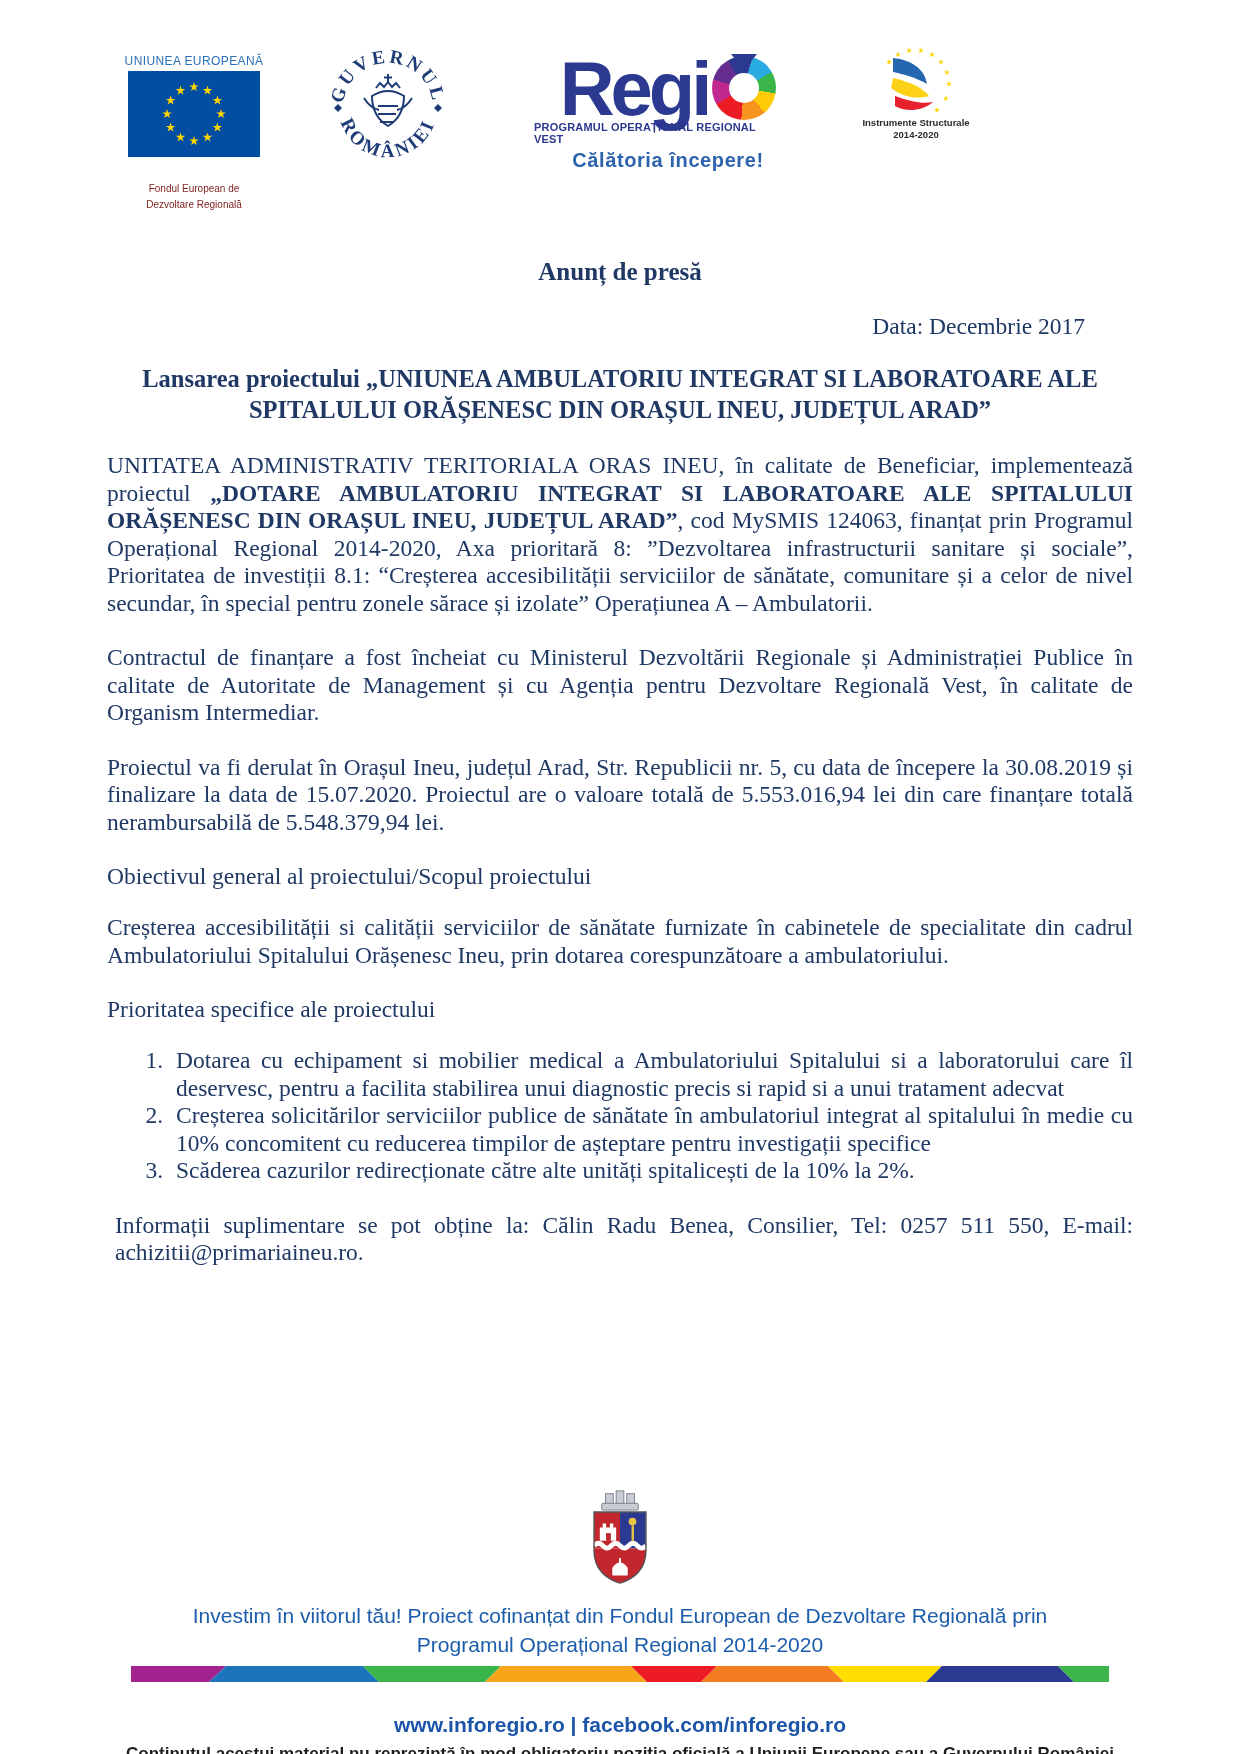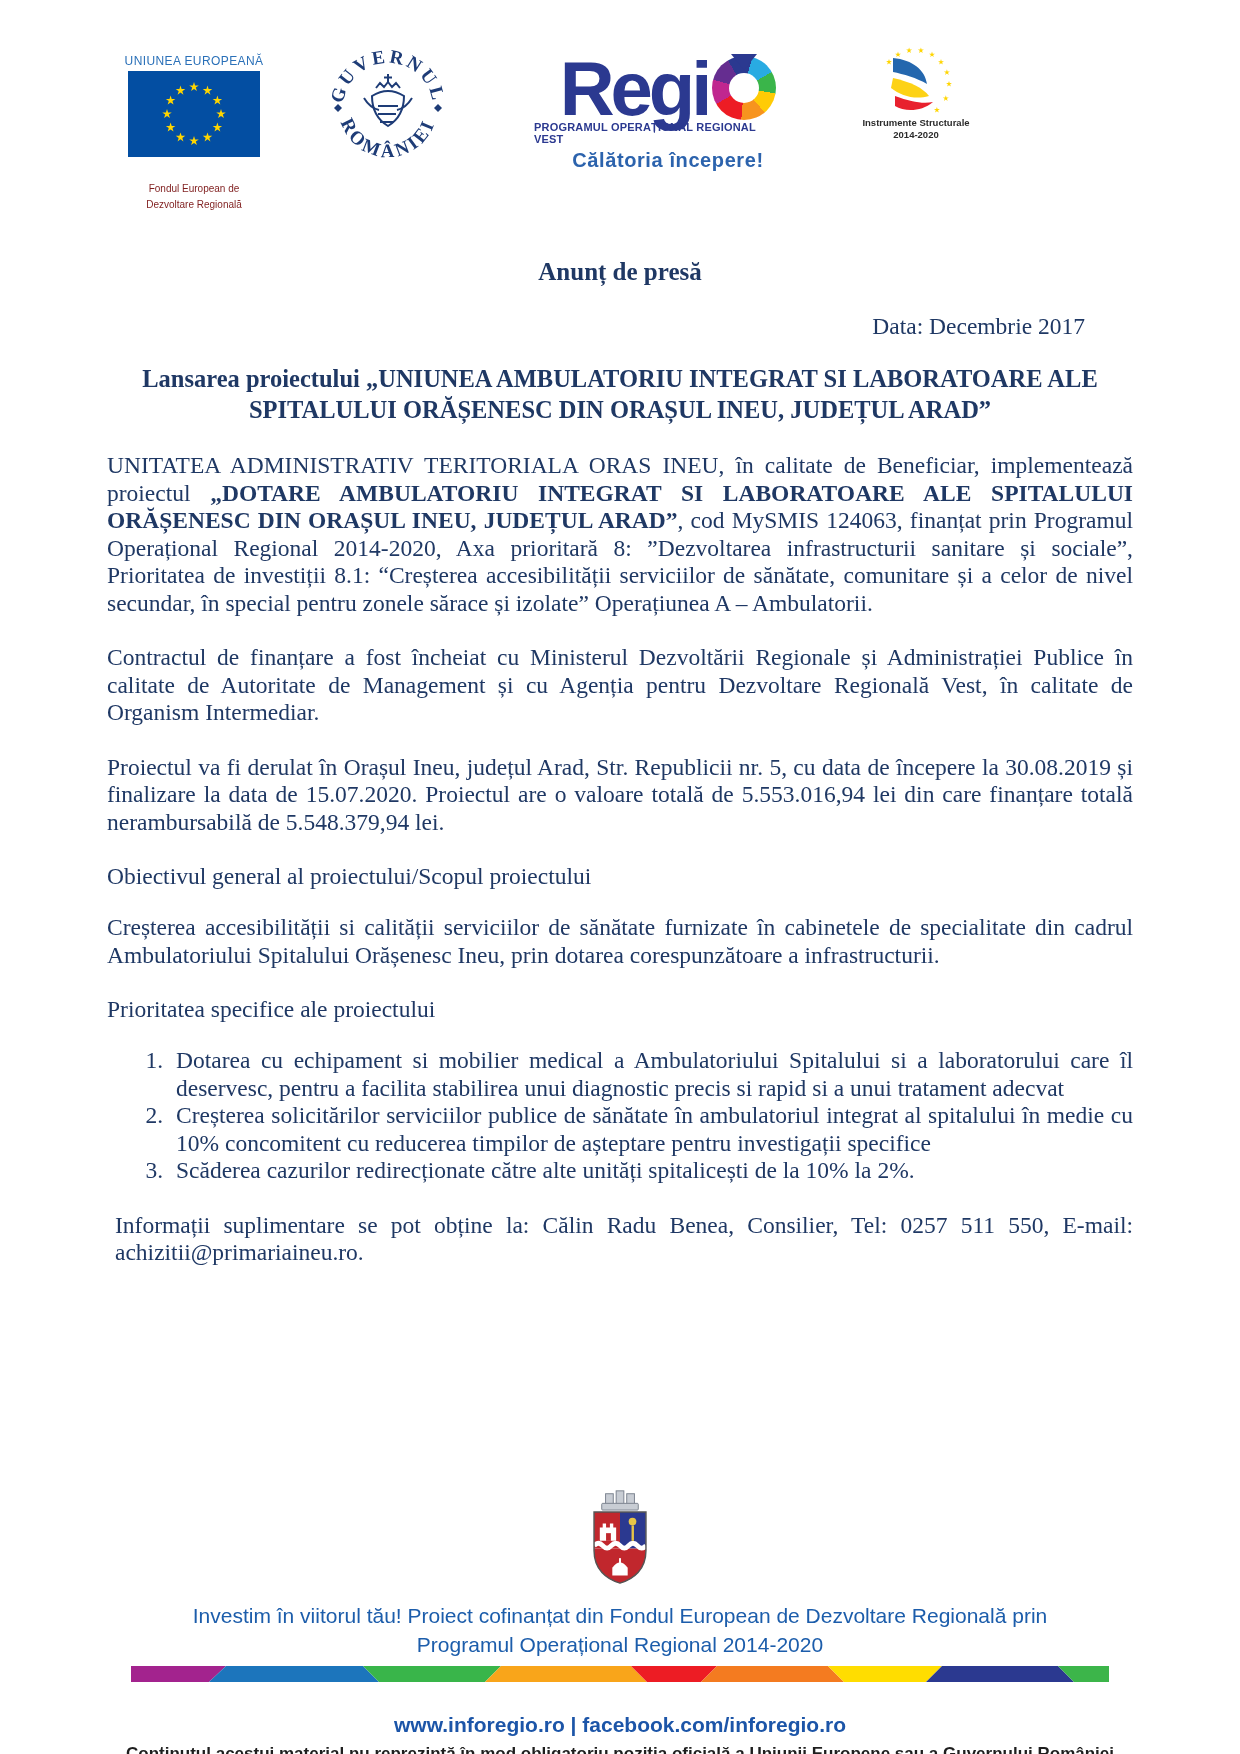--- a/index.html
+++ b/index.html
@@ -155,21 +155,21 @@
       <span>SPITALULUI ORĂȘENESC DIN ORAȘUL INEU, JUDEȚUL ARAD”</span>
     </div>
 
     <p class="para"><span>UNITATEA ADMINISTRATIV TERITORIALA ORAS INEU, în calitate de Beneficiar, implementează proiectul </span><b>„DOTARE AMBULATORIU INTEGRAT SI LABORATOARE ALE SPITALULUI ORĂȘENESC DIN ORAȘUL INEU, JUDEȚUL ARAD”</b><span>, cod MySMIS 124063, finanțat prin Programul Operațional Regional 2014-2020, Axa prioritară 8: ”Dezvoltarea infrastructurii sanitare și sociale”, Prioritatea de investiții 8.1: “Creșterea accesibilității serviciilor de sănătate, comunitare și a celor de nivel secundar, în special pentru zonele sărace și izolate” Operațiunea A – Ambulatorii.</span></p>
 
     <p class="para">Contractul de finanțare a fost încheiat cu Ministerul Dezvoltării Regionale și Administrației Publice în calitate de Autoritate de Management și cu Agenția pentru Dezvoltare Regională Vest, în calitate de Organism Intermediar.</p>
 
     <p class="para">Proiectul va fi derulat în Orașul Ineu, județul Arad, Str. Republicii nr. 5, cu data de începere la 30.08.2019 și finalizare la data de 15.07.2020. Proiectul are o valoare totală de 5.553.016,94 lei din care finanțare totală nerambursabilă de 5.548.379,94 lei.</p>
 
     <p class="para">Obiectivul general al proiectului/Scopul proiectului</p>
-    <p class="para tight">Creșterea accesibilității si calității serviciilor de sănătate furnizate în cabinetele de specialitate din cadrul Ambulatoriului Spitalului Orășenesc Ineu, prin dotarea corespunzătoare a infrastructurii.</p>
+    <p class="para tight">Creșterea accesibilității si calității serviciilor de sănătate furnizate în cabinetele de specialitate din cadrul Ambulatoriului Spitalului Orășenesc Ineu, prin dotarea corespunzătoare a ambulatoriului.</p>
 
     <p class="para">Prioritatea specifice ale proiectului</p>
     <ol class="objectives">
       <li>Dotarea cu echipament si mobilier medical a Ambulatoriului Spitalului si a laboratorului care îl deservesc, pentru a facilita stabilirea unui diagnostic precis si rapid si a unui tratament adecvat</li>
       <li>Creșterea solicitărilor serviciilor publice de sănătate în ambulatoriul integrat al spitalului în medie cu 10% concomitent cu reducerea timpilor de așteptare pentru investigații specifice</li>
       <li>Scăderea cazurilor redirecționate către alte unități spitalicești de la 10% la 2%.</li>
     </ol>
 
     <p class="para contact-para">Informații suplimentare se pot obține la: Călin Radu Benea, Consilier, Tel: 0257 511 550, E-mail: achizitii@primariaineu.ro.</p>
   </div>

